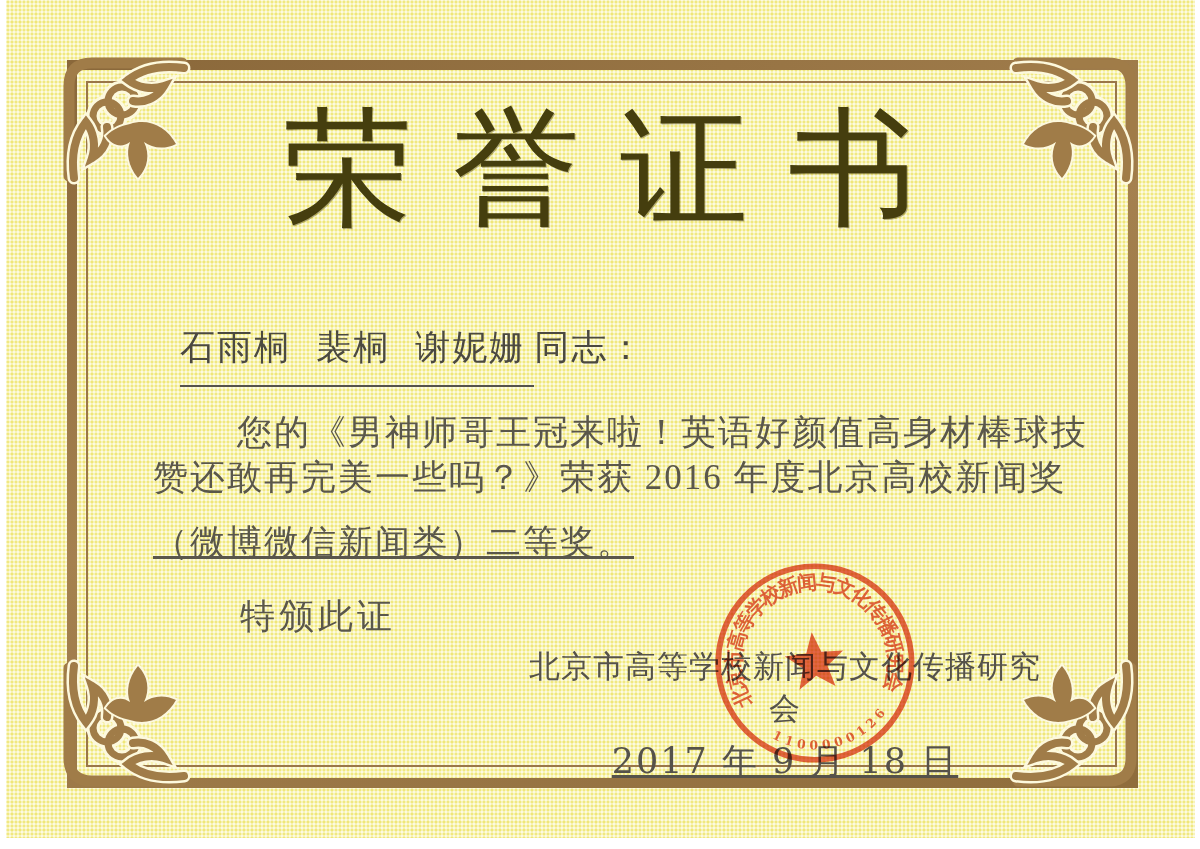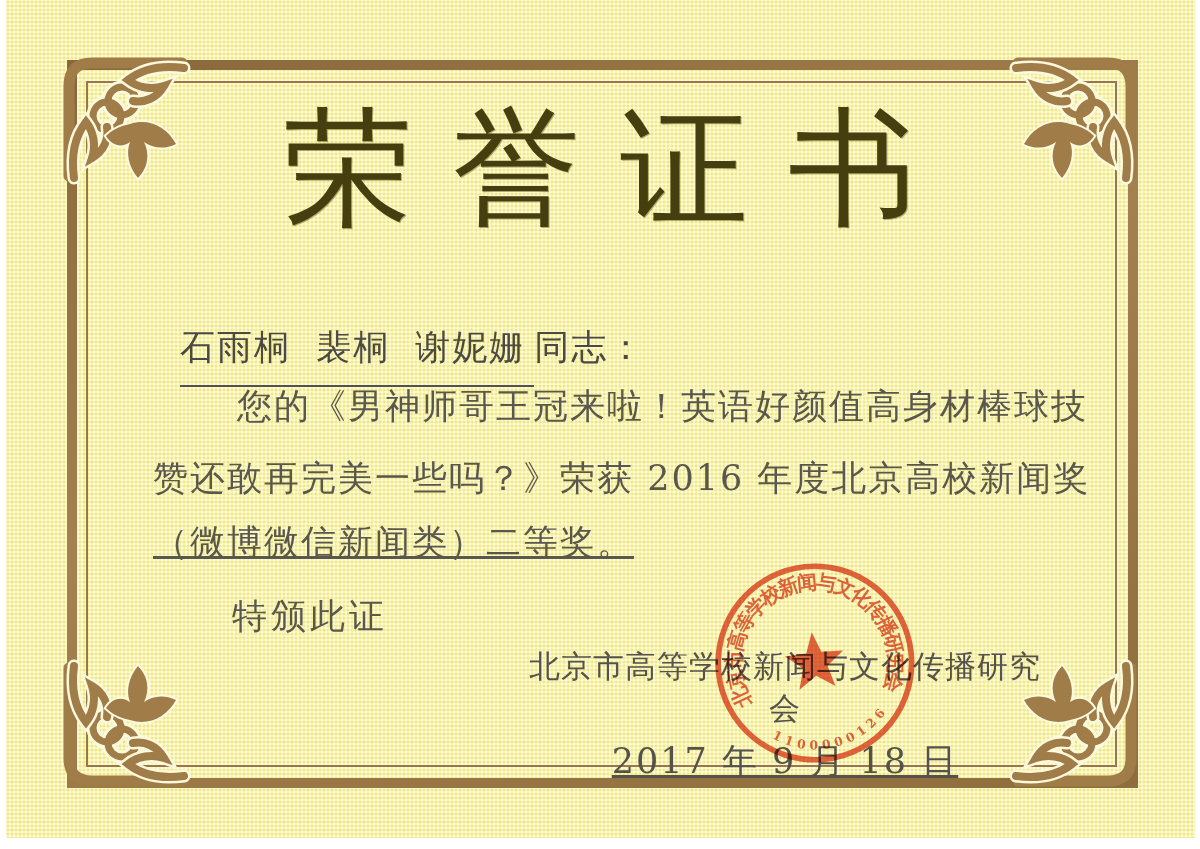--- a/index.html
+++ b/index.html
@@ -47,24 +47,24 @@
     font-family:"DejaVu Serif","Liberation Serif",serif;
   }
   
   .txt{position:absolute;margin:0;color:#5a574b;font-size:35px;line-height:1.1;letter-spacing:2px;}
   .name-line{left:180px;top:328px;color:#4b4940;}
   .names{
     display:inline-block;min-width:330px;padding:0 8px 18px 0;
     border-bottom:2.5px solid #55524a;
     word-spacing:12px;
   }
-  .p1{left:153px;top:387px;text-indent:84px;border-radius:15px;}
-  .p2{left:153px;top:459px;}
+  .p1{left:153px;top:413px;text-indent:84px;border-radius:15px;}
+  .p2{left:153px;top:459px;font-family:Liberation Serif, serif;}
   .p3{left:153px;top:523px;text-decoration:underline;}
-  .closing{left:232px;top:597px;letter-spacing:4px;}
+  .closing{left:232px;top:597px;letter-spacing:4px;padding-left:8px;}
   .issuer-block{position:absolute;left:515px;top:646px;width:540px;text-align:center;}
   .issuer{font-size:31px;color:#55524a;letter-spacing:1px;margin:0;}
   .date{font-size:35px;color:#55524a;letter-spacing:2px;margin:8px 0 0 0;text-decoration:underline;}
   
   .seal{
     position:absolute;left:712px;top:558px;width:206px;height:212px;
     opacity:.82;mix-blend-mode:multiply;
     transform:rotate(-6deg);
   }
   .seal text{font-family:"DejaVu Serif","Liberation Serif",serif;font-weight:bold;}

